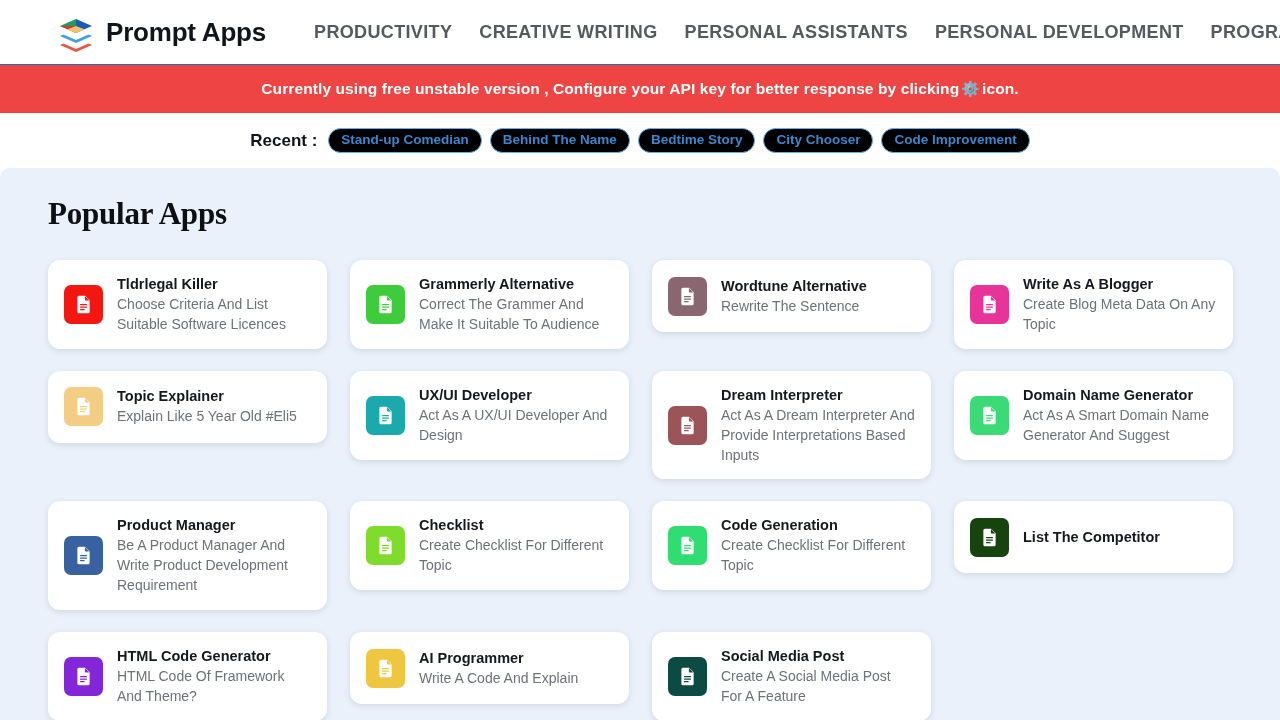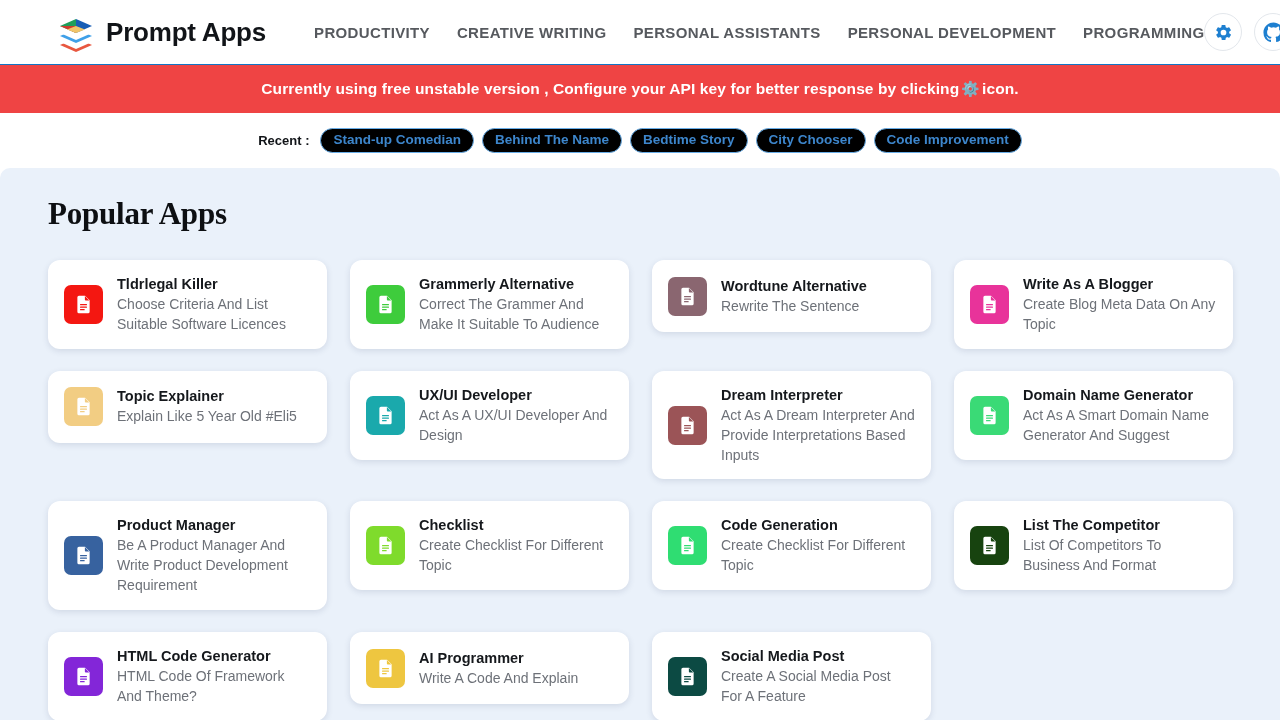--- a/index.html
+++ b/index.html
@@ -31,21 +31,21 @@
     white-space: nowrap;
   }
   .nav {
     display: flex;
     align-items: center;
     gap: 27px;
     margin-left: 48px;
     flex: 1 1 auto;
   }
   .nav-item {
-    font-size: 15px;
+    font-size: 18px;
     font-weight: bold;
     letter-spacing: 0.35px;
     color: #56595e;
     white-space: nowrap;
     cursor: pointer;
   }
   .header-right {
     display: flex;
     align-items: center;
     gap: 12px;
@@ -102,21 +102,21 @@
   
   .recent-bar {
     height: 55px;
     background: #ffffff;
     display: flex;
     align-items: center;
     justify-content: center;
     gap: 8px;
   }
   .recent-label {
-    font-size: 13px;
+    font-size: 17px;
     font-weight: bold;
     color: #111418;
     margin-right: 3px;
   }
   .chip {
     border: 1px solid #6aaee8;
     color: #3d86cc;
     background: #000000;
     border-radius: 14px;
     padding: 4px 12px 5px;
@@ -439,21 +439,20 @@
           <svg width="21" height="21" viewBox="0 0 24 24">
             <path d="M13.8 2H6.8A1.8 1.8 0 0 0 5 3.8v16.4A1.8 1.8 0 0 0 6.8 22h10.4a1.8 1.8 0 0 0 1.8-1.8V7.2L13.8 2z" fill="#ffffff"></path>
             <path d="M13.6 2.4v4.2c0 .5.4.9.9.9h4.1" fill="#17430f"></path>
             <rect x="8" y="11.4" width="8" height="1.5" rx="0.6" fill="#17430f"></rect>
             <rect x="8" y="14.2" width="8" height="1.5" rx="0.6" fill="#17430f"></rect>
             <rect x="8" y="17" width="5.4" height="1.5" rx="0.6" fill="#17430f"></rect>
           </svg>
         </div>
         <div class="card-text">
           <div class="card-title">List The Competitor</div>
-          <div class="card-desc">List Of Competitors To Business And Format</div>
         </div>
       </div>
       <div class="card">
         <div class="card-icon" style="background:#8326d8">
           <svg width="21" height="21" viewBox="0 0 24 24">
             <path d="M13.8 2H6.8A1.8 1.8 0 0 0 5 3.8v16.4A1.8 1.8 0 0 0 6.8 22h10.4a1.8 1.8 0 0 0 1.8-1.8V7.2L13.8 2z" fill="#ffffff"></path>
             <path d="M13.6 2.4v4.2c0 .5.4.9.9.9h4.1" fill="#8326d8"></path>
             <rect x="8" y="11.4" width="8" height="1.5" rx="0.6" fill="#8326d8"></rect>
             <rect x="8" y="14.2" width="8" height="1.5" rx="0.6" fill="#8326d8"></rect>
             <rect x="8" y="17" width="5.4" height="1.5" rx="0.6" fill="#8326d8"></rect>

